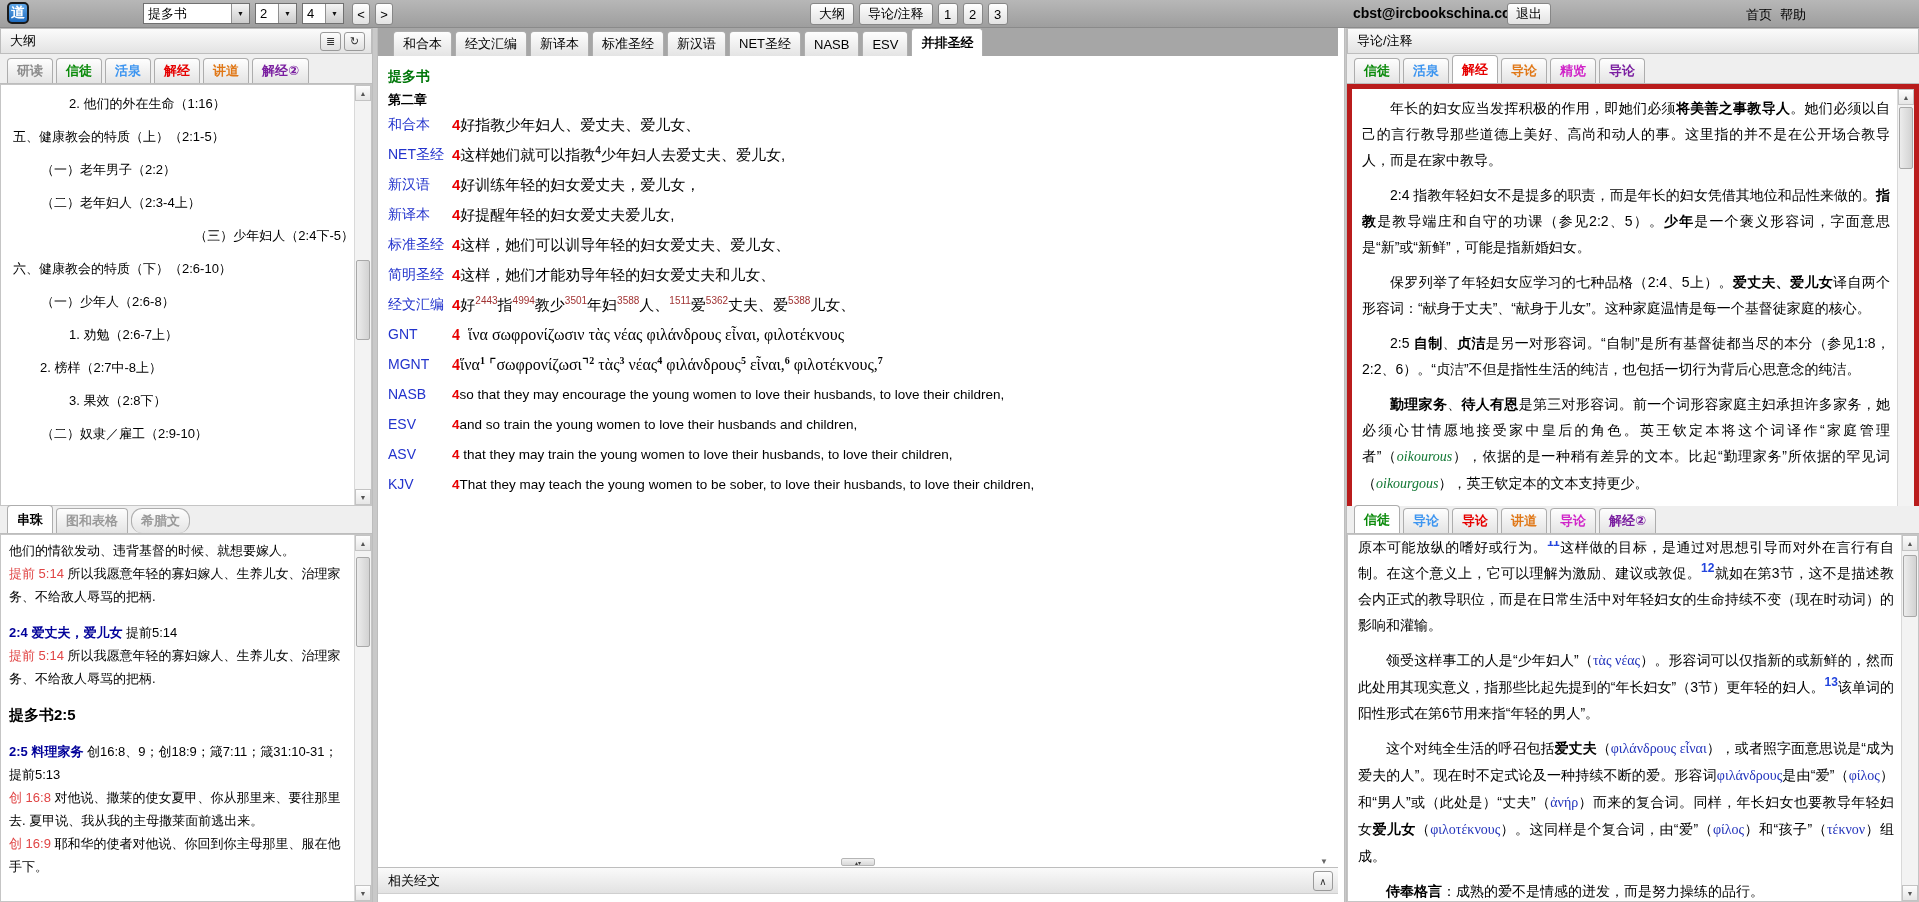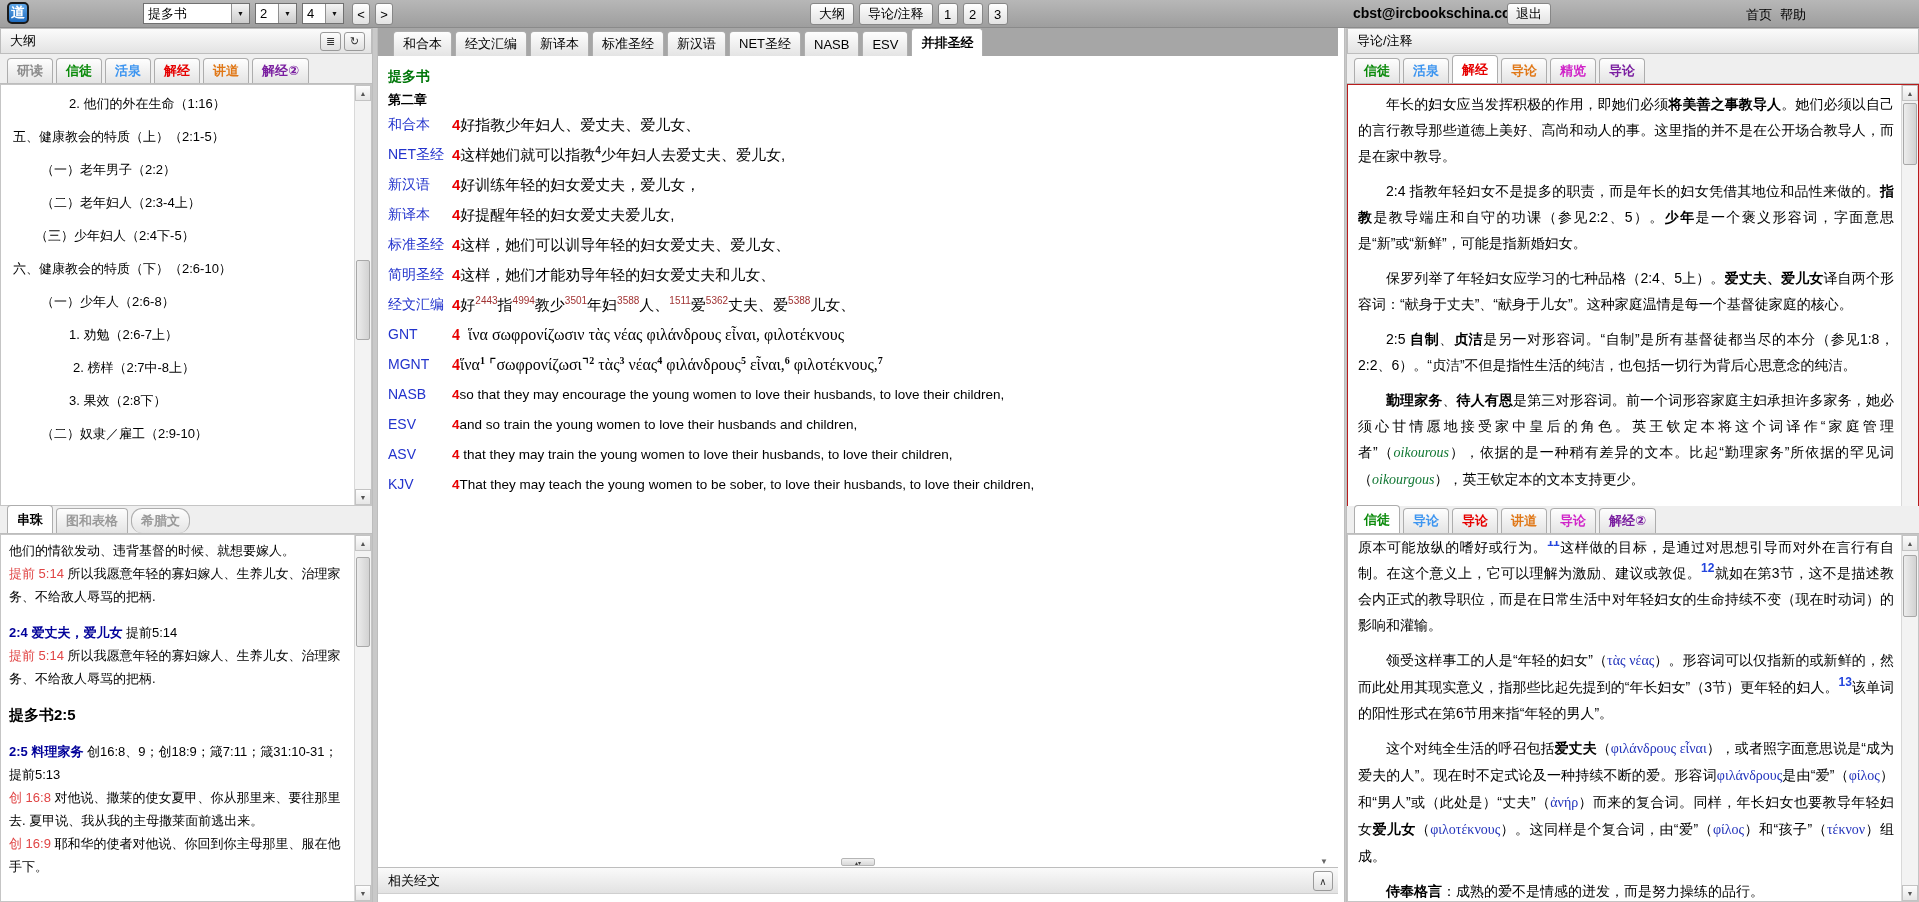--- a/index.html
+++ b/index.html
@@ -93,21 +93,21 @@
     border-bottom:1px solid #cfcfcf;position:relative;display:flex;align-items:center;
     font-size:13px;color:#000;padding-left:10px;box-sizing:border-box;}
   .expand-btn{position:absolute;right:5px;top:3px;width:20px;height:20px;border:1px solid #9a9a9a;border-radius:3px;
     background:linear-gradient(#fdfdfd,#e0e0e0);display:flex;align-items:center;justify-content:center;
     font-size:10px;color:#333;box-sizing:border-box;}
   .related-spacer{height:8px;background:#fff;}
 
   
   .right-panel{position:absolute;top:28px;left:1347px;right:0;bottom:0;background:#fff;}
   .right-top-wrap{position:absolute;top:56px;left:0;right:0;height:536px;background:#fff;
-    border:1px solid #b91c1c;box-sizing:border-box;overflow:hidden;}
+    border:5px solid #b91c1c;box-sizing:border-box;overflow:hidden;}
   .right-bottom-tabs{position:absolute;top:478px;left:0;right:0;height:28px;}
   .right-bottom-wrap{position:absolute;top:506px;left:0;right:0;bottom:0;background:#fff;
     border:1px solid #c5c5c5;box-sizing:border-box;overflow:hidden;}
   .paras{position:absolute;top:6px;left:10px;right:24px;bottom:0;overflow:hidden;}
   .para{font-size:14px;line-height:26px;color:#000;text-indent:2em;margin-bottom:9px;text-align:justify;}
   .para.clip{text-indent:0;margin-top:-7px;}
   .b{font-weight:bold;}
   .gi{color:#117733;font-style:italic;font-family:"Liberation Serif","DejaVu Serif",serif;}
   .gb{color:#2233bb;font-family:"Liberation Serif","DejaVu Serif",serif;}
   .bs{color:#2244dd;vertical-align:super;font-size:12px;font-weight:bold;line-height:0;}
@@ -169,25 +169,25 @@
         <div class="tab" style="color: rgb(224, 120, 24);">讲道</div>
         <div class="tab" style="color: rgb(122, 31, 160);">解经②</div>
       </div>
 
     <div class="outline-wrap">
       <div class="outline-items" id="outline-items">
           <div class="outline-item" style="padding-left: 68px;">2. 他们的外在生命（1:16）</div>
           <div class="outline-item" style="padding-left: 12px;">五、健康教会的特质（上）（2:1-5）</div>
           <div class="outline-item" style="padding-left: 40px;">（一）老年男子（2:2）</div>
           <div class="outline-item" style="padding-left: 40px;">（二）老年妇人（2:3-4上）</div>
-          <div class="outline-item" style="padding-left: 34px;">（三）少年妇人（2:4下-5）</div>
+          <div class="outline-item" style="padding-left: 34px; text-align: right;">（三）少年妇人（2:4下-5）</div>
           <div class="outline-item" style="padding-left: 12px;">六、健康教会的特质（下）（2:6-10）</div>
           <div class="outline-item" style="padding-left: 40px;">（一）少年人（2:6-8）</div>
           <div class="outline-item" style="padding-left: 68px;">1. 劝勉（2:6-7上）</div>
-          <div class="outline-item" style="padding-left: 72px;">2. 榜样（2:7中-8上）</div>
+          <div class="outline-item" style="padding-left: 39px;">2. 榜样（2:7中-8上）</div>
           <div class="outline-item" style="padding-left: 68px;">3. 果效（2:8下）</div>
           <div class="outline-item" style="padding-left: 40px;">（二）奴隶／雇工（2:9-10）</div>
         </div>
       <div class="sb" style="top:0;bottom:0;right:0;">
         <div class="sb-btn up">▲</div>
         <div class="sb-thumb" style="top:175px;height:80px;"></div>
         <div class="sb-btn down">▼</div>
       </div>
     </div>
 
@@ -338,21 +338,21 @@
         <div class="tab" style="color: rgb(61, 149, 240);">导论</div>
         <div class="tab" style="color: rgb(230, 0, 0);">导论</div>
         <div class="tab" style="color: rgb(224, 120, 24);">讲道</div>
         <div class="tab" style="color: rgb(208, 36, 200);">导论</div>
         <div class="tab" style="color: rgb(122, 31, 160);">解经②</div>
       </div>
 
     <div class="right-bottom-wrap">
       <div class="paras" id="right-bottom-paras">
           <div class="para clip"><span>原本可能放纵的嗜好或行为。</span><span class="bs">11</span><span>这样做的目标，是通过对思想引导而对外在言行有自制。在这个意义上，它可以理解为激励、建议或敦促。</span><span class="bs">12</span><span>就如在第3节，这不是描述教会内正式的教导职位，而是在日常生活中对年轻妇女的生命持续不变（现在时动词）的影响和灌输。</span></div>
-          <div class="para"><span>领受这样事工的人是“年轻的妇女”（</span><span class="gb">τὰς νέας</span><span>）。形容词可以仅指新的或新鲜的，然而此处用其现实意义，指那些比起先提到的“年长妇女”（3节）更年轻的妇人。</span><span class="bs">13</span><span>该单词的阳性形式在第6节用来指“年轻的男人”。</span></div>
+          <div class="para"><span>领受这样事工的人是“少年妇人”（</span><span class="gb">τὰς νέας</span><span>）。形容词可以仅指新的或新鲜的，然而此处用其现实意义，指那些比起先提到的“年长妇女”（3节）更年轻的妇人。</span><span class="bs">13</span><span>该单词的阳性形式在第6节用来指“年轻的男人”。</span></div>
           <div class="para"><span>这个对纯全生活的呼召包括</span><span class="b">爱丈夫</span><span>（</span><span class="gb">φιλάνδρους εἶναι</span><span>），或者照字面意思说是“成为爱夫的人”。现在时不定式论及一种持续不断的爱。形容词</span><span class="gb">φιλάνδρους</span><span>是由“爱”（</span><span class="gb">φίλος</span><span>）和“男人”或（此处是）“丈夫”（</span><span class="gb">ἀνήρ</span><span>）而来的复合词。同样，年长妇女也要教导年轻妇女</span><span class="b">爱儿女</span><span>（</span><span class="gb">φιλοτέκνους</span><span>）。这同样是个复合词，由“爱”（</span><span class="gb">φίλος</span><span>）和“孩子”（</span><span class="gb">τέκνον</span><span>）组成。</span></div>
           <div class="para"><span class="b">侍奉格言</span><span>：成熟的爱不是情感的迸发，而是努力操练的品行。</span></div>
         </div>
       <div class="sb" style="top:0;bottom:0;right:0;">
         <div class="sb-btn up">▲</div>
         <div class="sb-thumb" style="top:20px;height:62px;"></div>
         <div class="sb-btn down">▼</div>
       </div>
     </div>
   </div>

